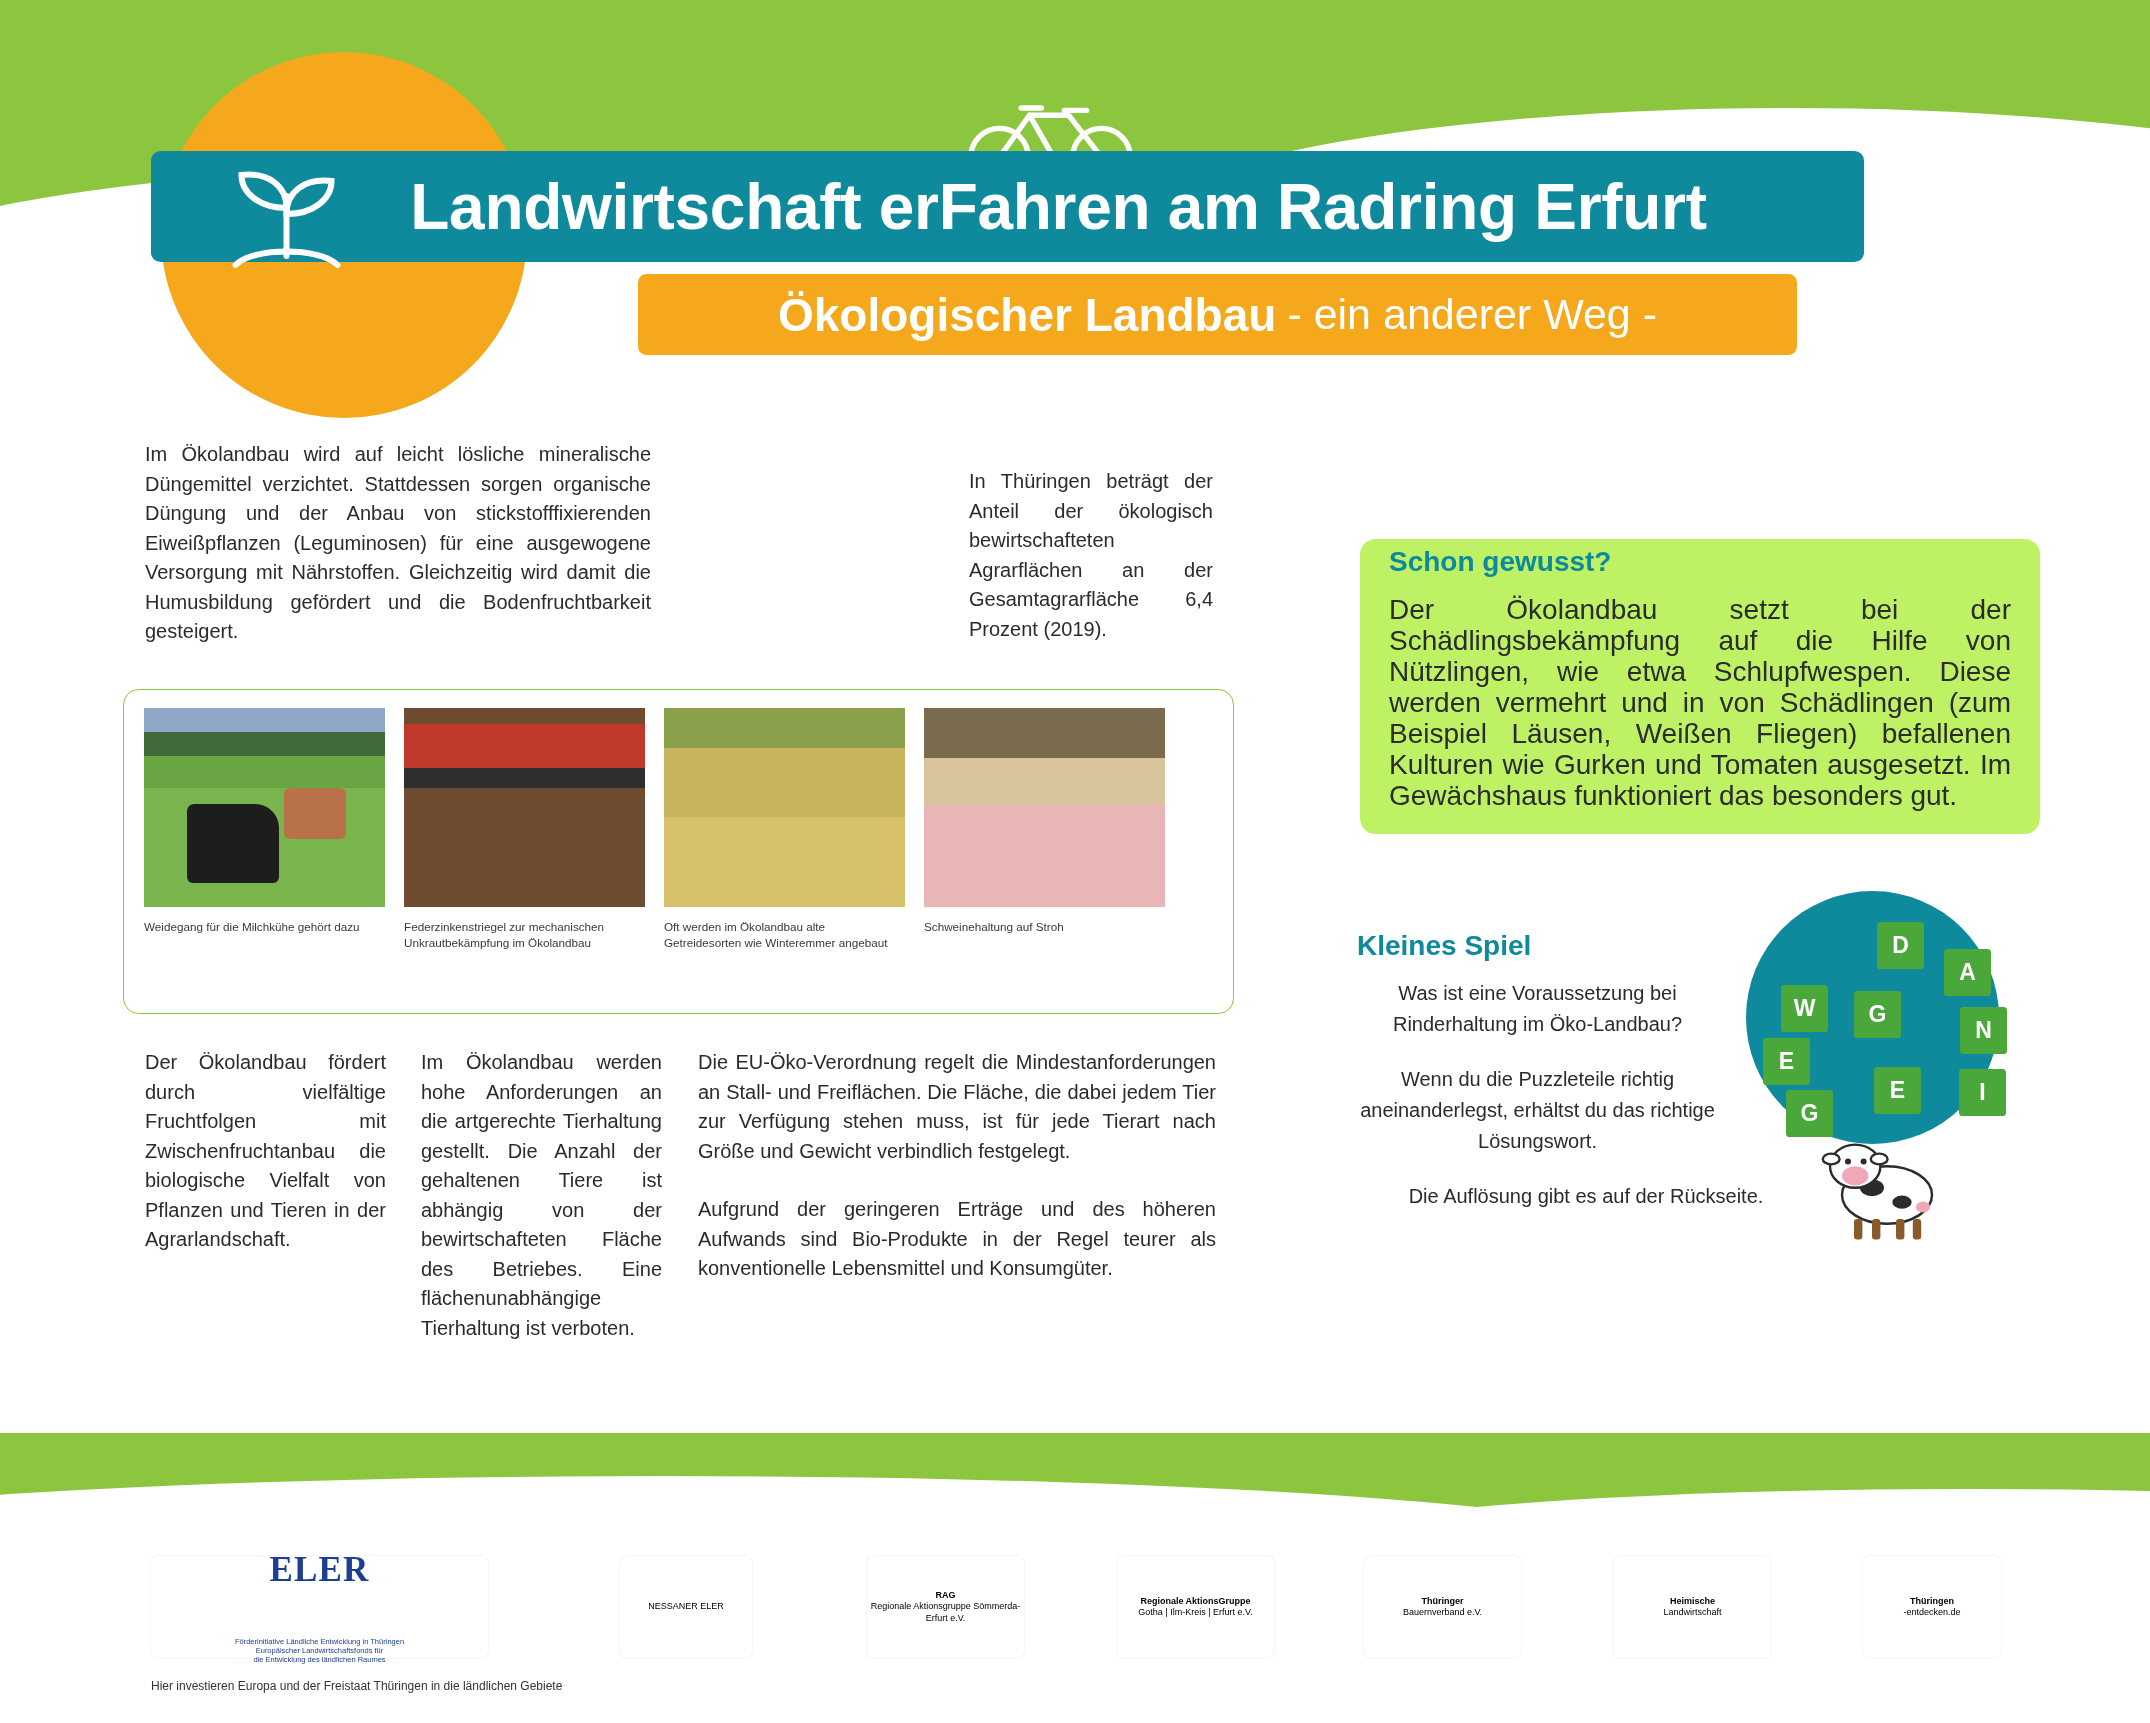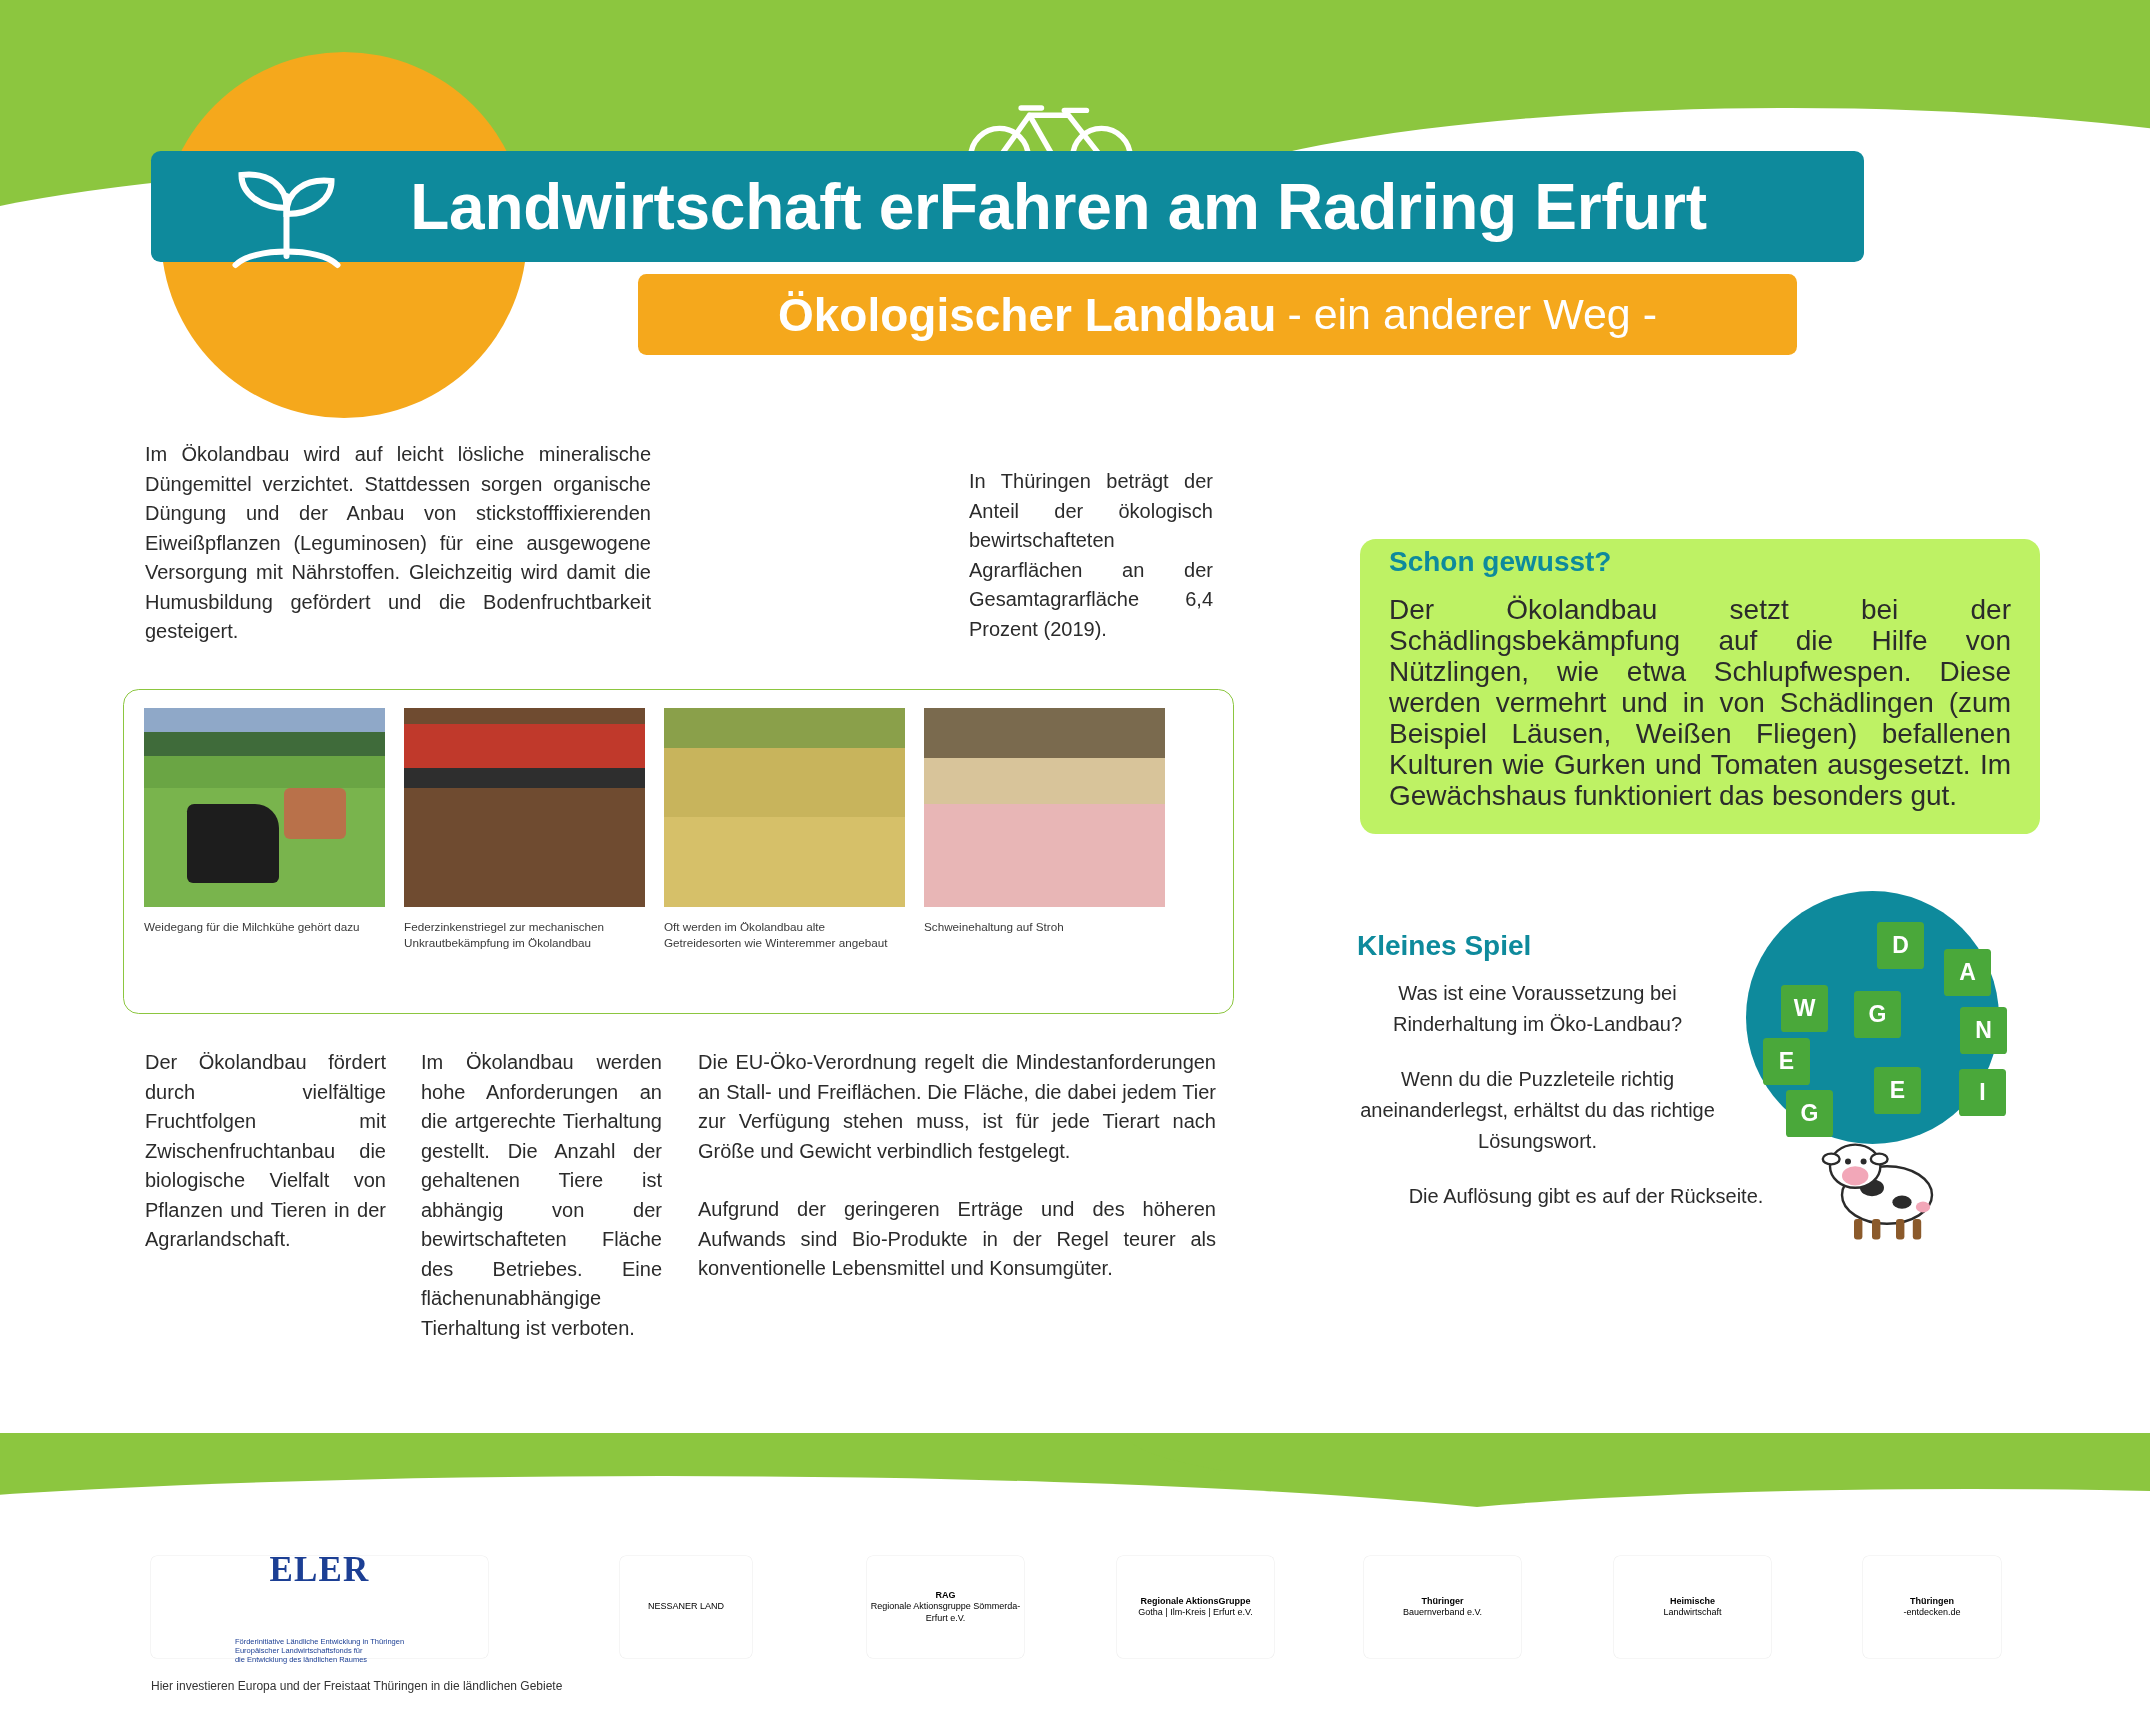--- a/index.html
+++ b/index.html
@@ -319,21 +319,21 @@
   .logo-l6 { left: 1614px; width: 157px; }
   .logo-l7 { left: 1863px; width: 138px; }
   .footer-note {
     position: absolute;
     left: 151px; bottom: 31px;
     font-size: 12px;
     color: #333333;
     z-index: 6;
   }
   .eler-word { color: #1c3f94; font-size: 35px; font-weight: bold; letter-spacing: 1.2px; font-family: "Liberation Serif", serif; }
-  .eler-sub { font-size: 7.5px; color: #1c3f94; line-height: 9px; margin-top: 2.4px; }
+  .eler-sub { font-size: 7.5px; color: #1c3f94; line-height: 9px; text-align: center; margin-top: 2.4px; }
   .mini { font-size: 9px; line-height: 11.4px; text-align: center; }
   .mini b { display: block; }
 </style>
 </head>
 <body>
 
 <div id="board">
 
   <div class="bg-green-top"></div>
   <div class="bg-white-wave"></div>
@@ -458,21 +458,21 @@
       <ellipse cx="175" cy="140" rx="12" ry="9" fill="#f2a7b8"></ellipse>
     </svg>
   </div>
 
   <div class="logo-row">
     <div class="logo logo-eler">
       <div class="eler-word">ELER</div>
       <div class="eler-sub">Förderinitiative Ländliche Entwicklung in Thüringen<br>Europäischer Landwirtschaftsfonds für<br>die Entwicklung des ländlichen Raumes</div>
     </div>
     <div class="logo logo-l2">
-      <div class="mini">NESSANER LAND</div>
+      <div class="mini">NESSANER ELER</div>
     </div>
     <div class="logo logo-l3">
       <div class="mini"><b>RAG</b>Regionale Aktionsgruppe Sömmerda-Erfurt e.V.</div>
     </div>
     <div class="logo logo-l4">
       <div class="mini"><b>Regionale AktionsGruppe</b>Gotha | Ilm-Kreis | Erfurt e.V.</div>
     </div>
     <div class="logo logo-l5">
       <div class="mini"><b>Thüringer</b>Bauernverband e.V.</div>
     </div>

